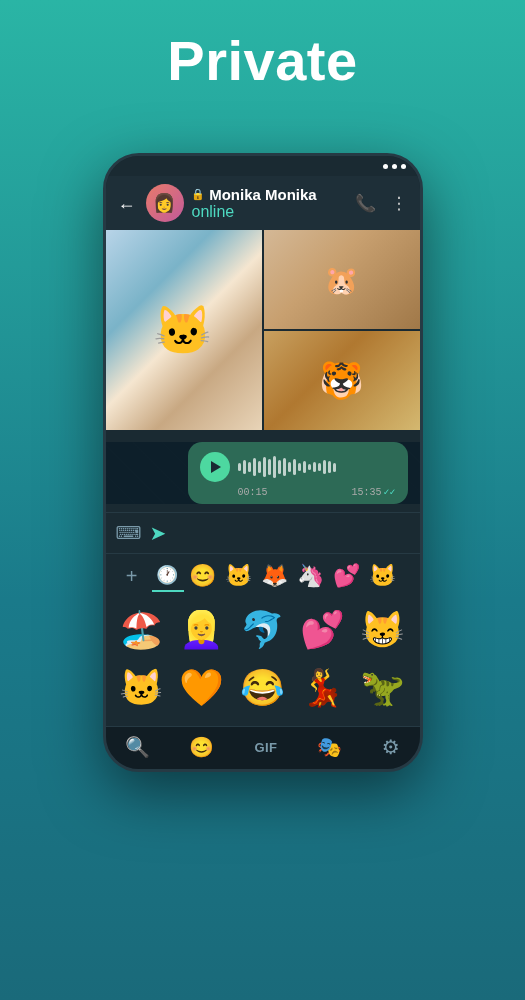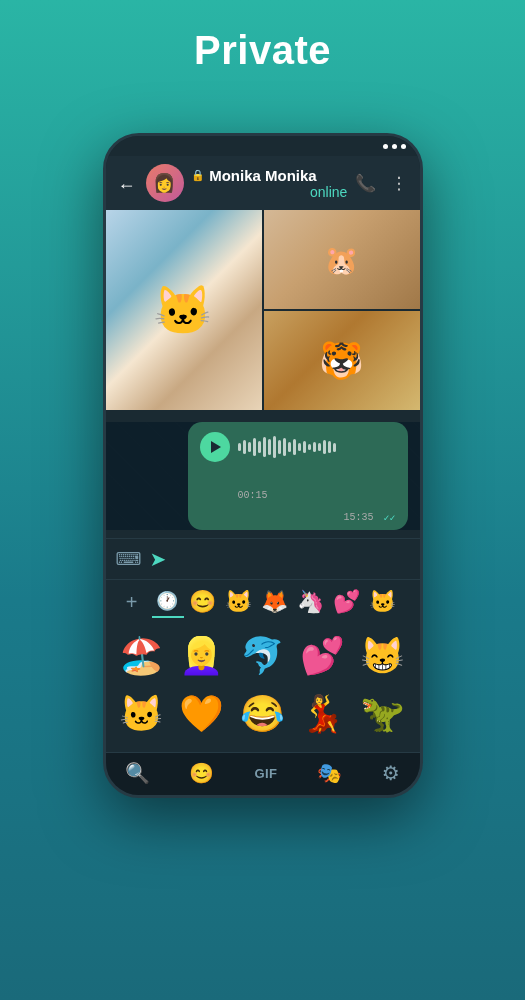--- a/index.html
+++ b/index.html
@@ -10,21 +10,21 @@
       font-family: 'Segoe UI', Arial, sans-serif;
       overflow: hidden;
       display: flex;
       flex-direction: column;
       align-items: center;
     }
 
     
     .hero-title {
       color: #fff;
-      font-size: 40px;
+      font-size: 56px;
       font-weight: 800;
       margin-top: 28px;
       letter-spacing: 0.5px;
       text-align: right;
     }
     .hero-subtitle {
       color: rgba(255,255,255,0.88);
       font-size: 16px;
       text-align: center;
       margin-top: 8px;
@@ -87,22 +87,21 @@
     .contact-name {
       color: #fff;
       font-size: 15px;
       font-weight: 600;
       display: flex;
       align-items: center;
       gap: 4px;
     }
     .contact-status {
       color: #4dd8c0;
-      font-size: 14px;
-      text-align: right;
+      font-size: 16px;
     }
     .header-actions {
       display: flex;
       gap: 14px;
       color: #ccc;
       font-size: 17px;
     }
 
     
     .photo-grid {
@@ -216,21 +215,21 @@
     }
     .voice-meta {
       display: flex;
       justify-content: space-between;
       align-items: center;
       margin-top: 4px;
       padding-left: 38px;
       font-family: Liberation Mono, monospace;
     }
     .voice-duration { color: #aaa; font-size: 10px; }
-    .voice-time { color: #aaa; font-size: 10px; display: flex; gap: 10px; margin-top: 46px; }
+    .voice-time { color: #aaa; font-size: 10px; display: flex; align-items: center; gap: 2px; }
     .double-check { color: #4dd8c0; font-size: 10px; }
 
     
     .input-bar {
       background: #1a2a32;
       display: flex;
       align-items: center;
       padding: 8px 10px;
       gap: 8px;
       border-top: 1px solid #263a44;

